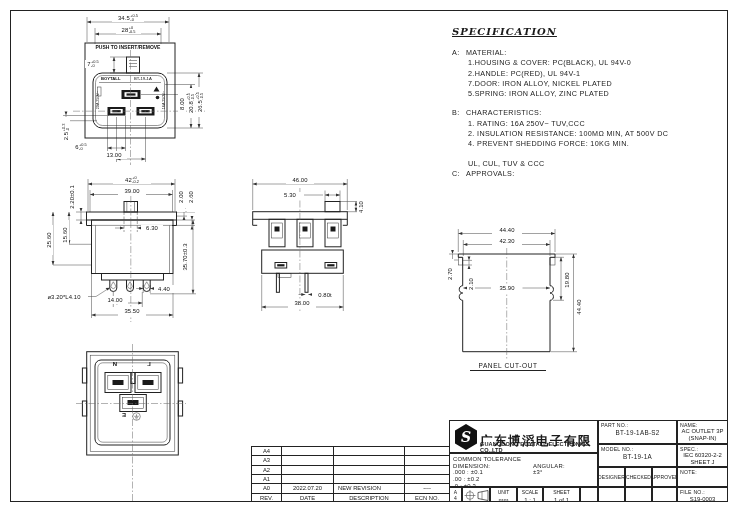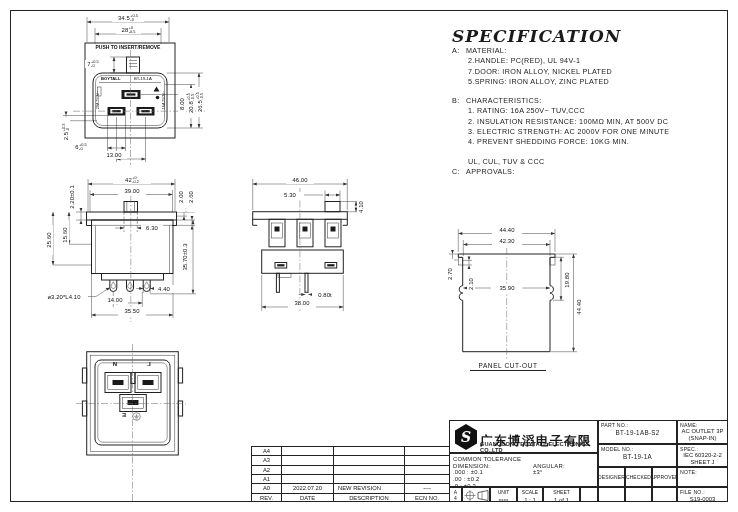--- a/index.html
+++ b/index.html
@@ -21,21 +21,21 @@
        font-size:5.9px;line-height:7px;height:8px;color:#111;background:#fff;
        white-space:nowrap;letter-spacing:.1px}
   .dim .tol{display:inline-flex;flex-direction:column;justify-content:center}
   .dim .tol i{font-style:normal;font-size:3.9px;line-height:4px;letter-spacing:0}
   .rot{transform:rotate(-90deg)}
   .ftext{position:absolute;color:#111;white-space:nowrap}
   .mirror{display:inline-block;transform:scaleX(-1)}
   
   .specblk{position:absolute;left:452px;top:26px;width:282px}
   .spectitle{font-family:"DejaVu Serif",serif;font-style:italic;font-weight:bold;
-             font-size:17px;letter-spacing:1px;}
+             font-size:10px;letter-spacing:1px;text-decoration:underline;margin-bottom:11px}
   .ssec{margin-bottom:9px;font-size:7.2px;letter-spacing:.35px;line-height:10.3px}
   .sline{white-space:nowrap}
   .slbl{display:inline-block;width:14px}
   .ind1{padding-left:16px}
   .ind2{padding-left:59px}
   
   .rev{position:absolute;left:251px;top:446px;width:198px;height:56px;display:grid;
        grid-template-columns:30px 52px 71px 45px;grid-auto-rows:1fr;font-size:5.8px}
   .rev .c{border-left:.7px solid #222;border-top:.7px solid #222;display:flex;
           align-items:center;justify-content:center;overflow:hidden;white-space:nowrap;padding:0 1px}
@@ -359,29 +359,29 @@
     </svg>
     <div class="ftext" style="left:40px;top:17px;width:10px;font-size:6px;font-weight:bold;text-align:center">N</div>
     <div class="ftext" style="left:74px;top:17px;width:10px;font-size:6px;font-weight:bold;text-align:center"><span class="mirror">L</span></div>
     <div class="ftext" style="left:49px;top:68px;width:10px;font-size:6px;font-weight:bold;text-align:center"><span class="mirror">E</span></div>
   </div>
 
   <div class="specblk">
     <div class="spectitle">SPECIFICATION</div>
     <div class="ssec">
       <div class="sline"><span class="slbl">A:</span><span>MATERIAL:</span></div>
+      <div class="sline ind1">1.HOUSING &amp; COVER: PC(BLACK), UL 94V-0</div>
       <div class="sline ind1">2.HANDLE: PC(RED), UL 94V-1</div>
       <div class="sline ind1">7.DOOR: IRON ALLOY, NICKEL PLATED</div>
       <div class="sline ind1">5.SPRING: IRON ALLOY, ZINC PLATED</div>
     </div>
     <div class="ssec">
       <div class="sline"><span class="slbl">B:</span><span>CHARACTERISTICS:</span></div>
       <div class="sline ind1">1. RATING: 16A 250V~ TUV,CCC</div>
       <div class="sline ind1">2. INSULATION RESISTANCE: 100MΩ MIN, AT 500V DC</div>
-      <div class="sline ind1">3. ELECTRIC STRENGTH: AC 2000V FOR ONE MINUTE</div>
       <div class="sline ind1">4. PREVENT SHEDDING FORCE: 10KG MIN.</div>
     </div>
     <div class="ssec">
       <div class="sline ind1">UL, CUL, TUV &amp; CCC</div>
       <div class="sline"><span class="slbl">C:</span><span>APPROVALS:</span></div>
     </div>
   </div>
 
   <div class="rev">
     <div class="c">A4</div>

